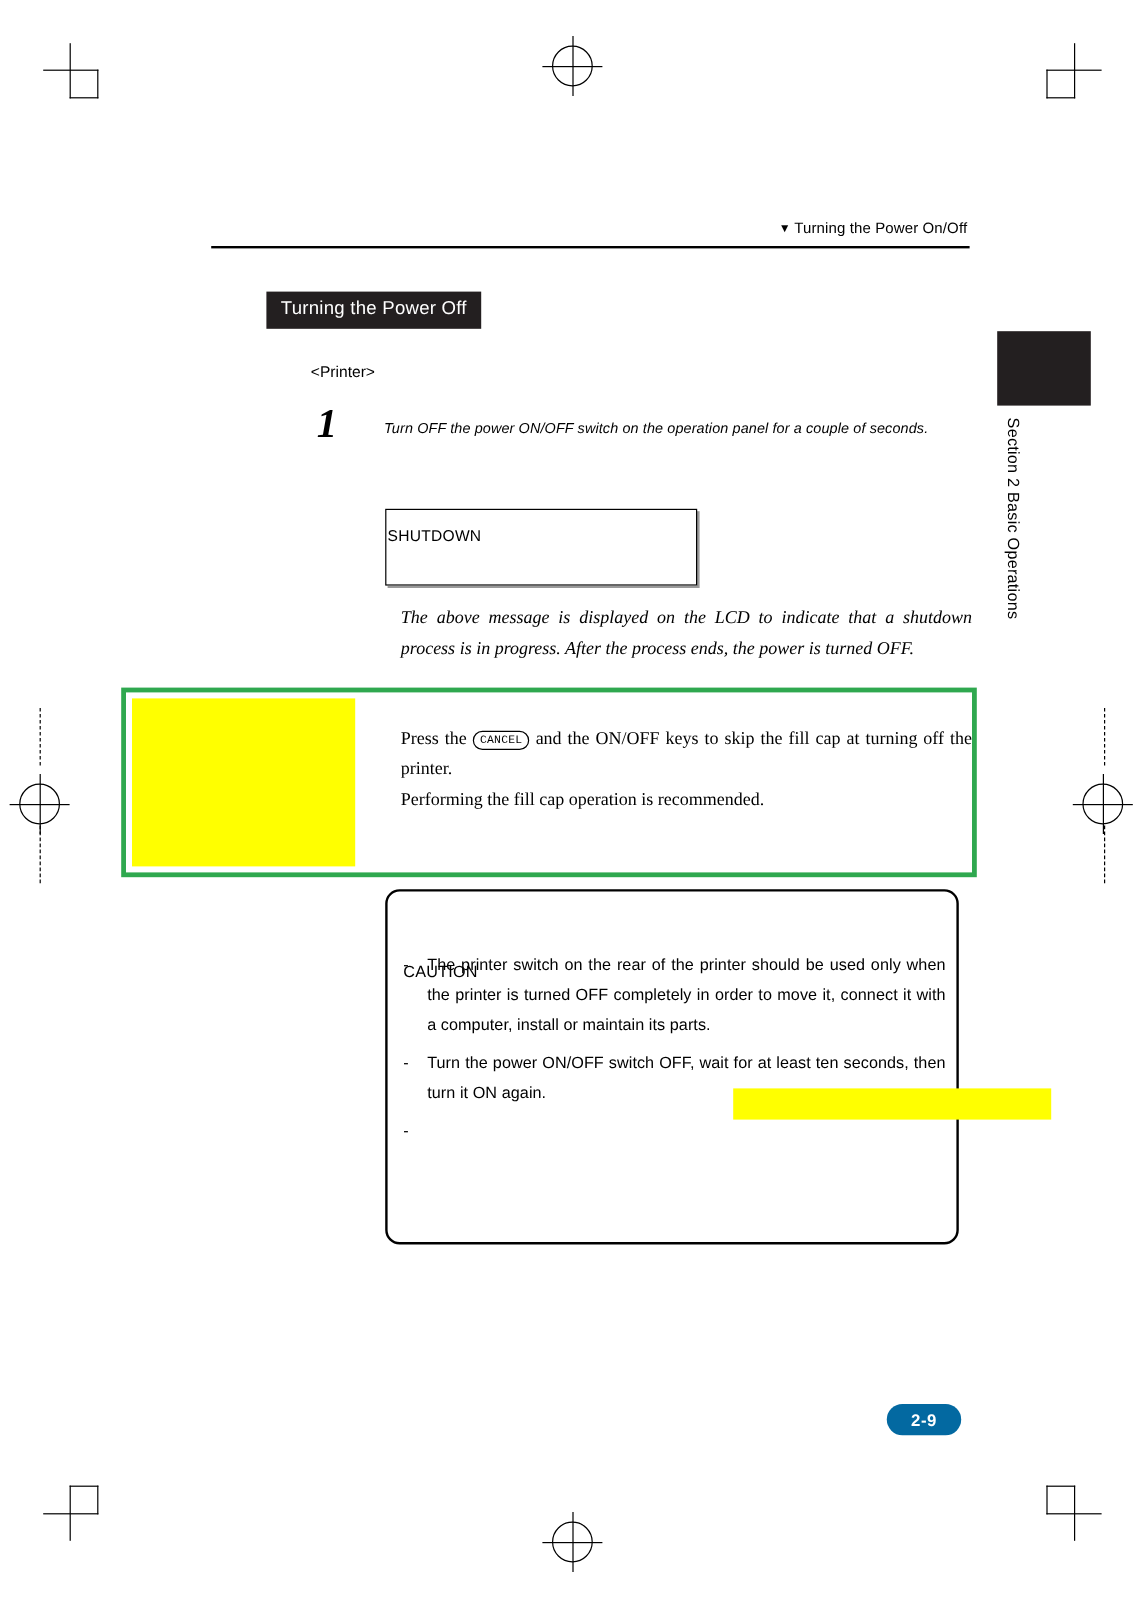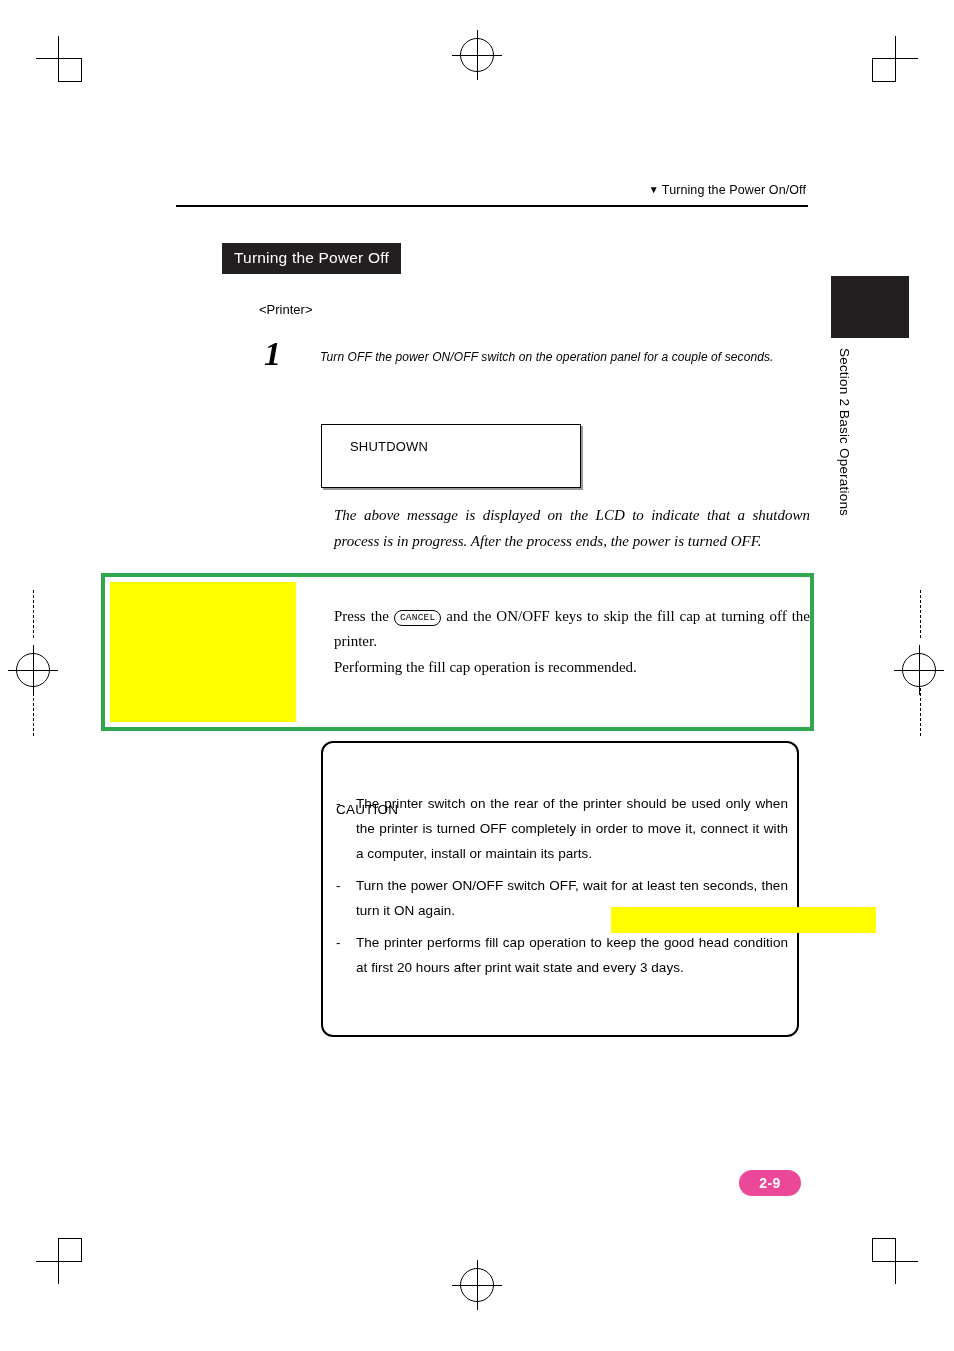--- a/index.html
+++ b/index.html
@@ -132,21 +132,21 @@
   
   .lcd {
     position: absolute;
     left: 321px;
     top: 424px;
     width: 260px;
     height: 64px;
     border: 1px solid #000;
     box-shadow: 2px 2px 0 #9a9a9a;
     box-sizing: border-box;
-    padding: 9px 0 0 28px;
+    padding: 9px 0 0 1px;
   }
   .lcd-line {
     font-size: 13px;
     line-height: 25px;
     letter-spacing: 0.2px;
   }
 
   
   .serif-p {
     position: absolute;
@@ -245,21 +245,21 @@
     background: #ffff00;
   }
 
   
   .pagenum {
     position: absolute;
     left: 739px;
     top: 1170px;
     width: 62px;
     height: 26px;
-    background: #ec4899;
+    background: #0369a1;
     border-radius: 13px;
     color: #ffffff;
     font-size: 14px;
     font-weight: bold;
     display: flex;
     align-items: center;
     justify-content: center;
     letter-spacing: 0.5px;
   }
 </style>
@@ -337,18 +337,17 @@
     <div class="c-dash">-</div>
     <div class="c-body">The printer switch on the rear of the printer should be used only when the printer is turned OFF completely in order to move it, connect it with a computer, install or maintain its parts.</div>
   </div>
   <div class="c-item">
     <div class="c-dash">-</div>
     <div class="c-body">Turn the power ON/OFF switch OFF, wait for at least ten seconds, then turn it ON again.</div>
   </div>
   <div class="c-item">
     <div class="c-dash">-</div>
     <div class="c-body">
-      <span>The printer performs fill cap operation to keep the good head condition at first 20 hours after print wait state and every 3 days.</span>
     </div>
   </div>
 </div>
 
 <div class="pagenum">2-9</div>
 
 </body></html>

